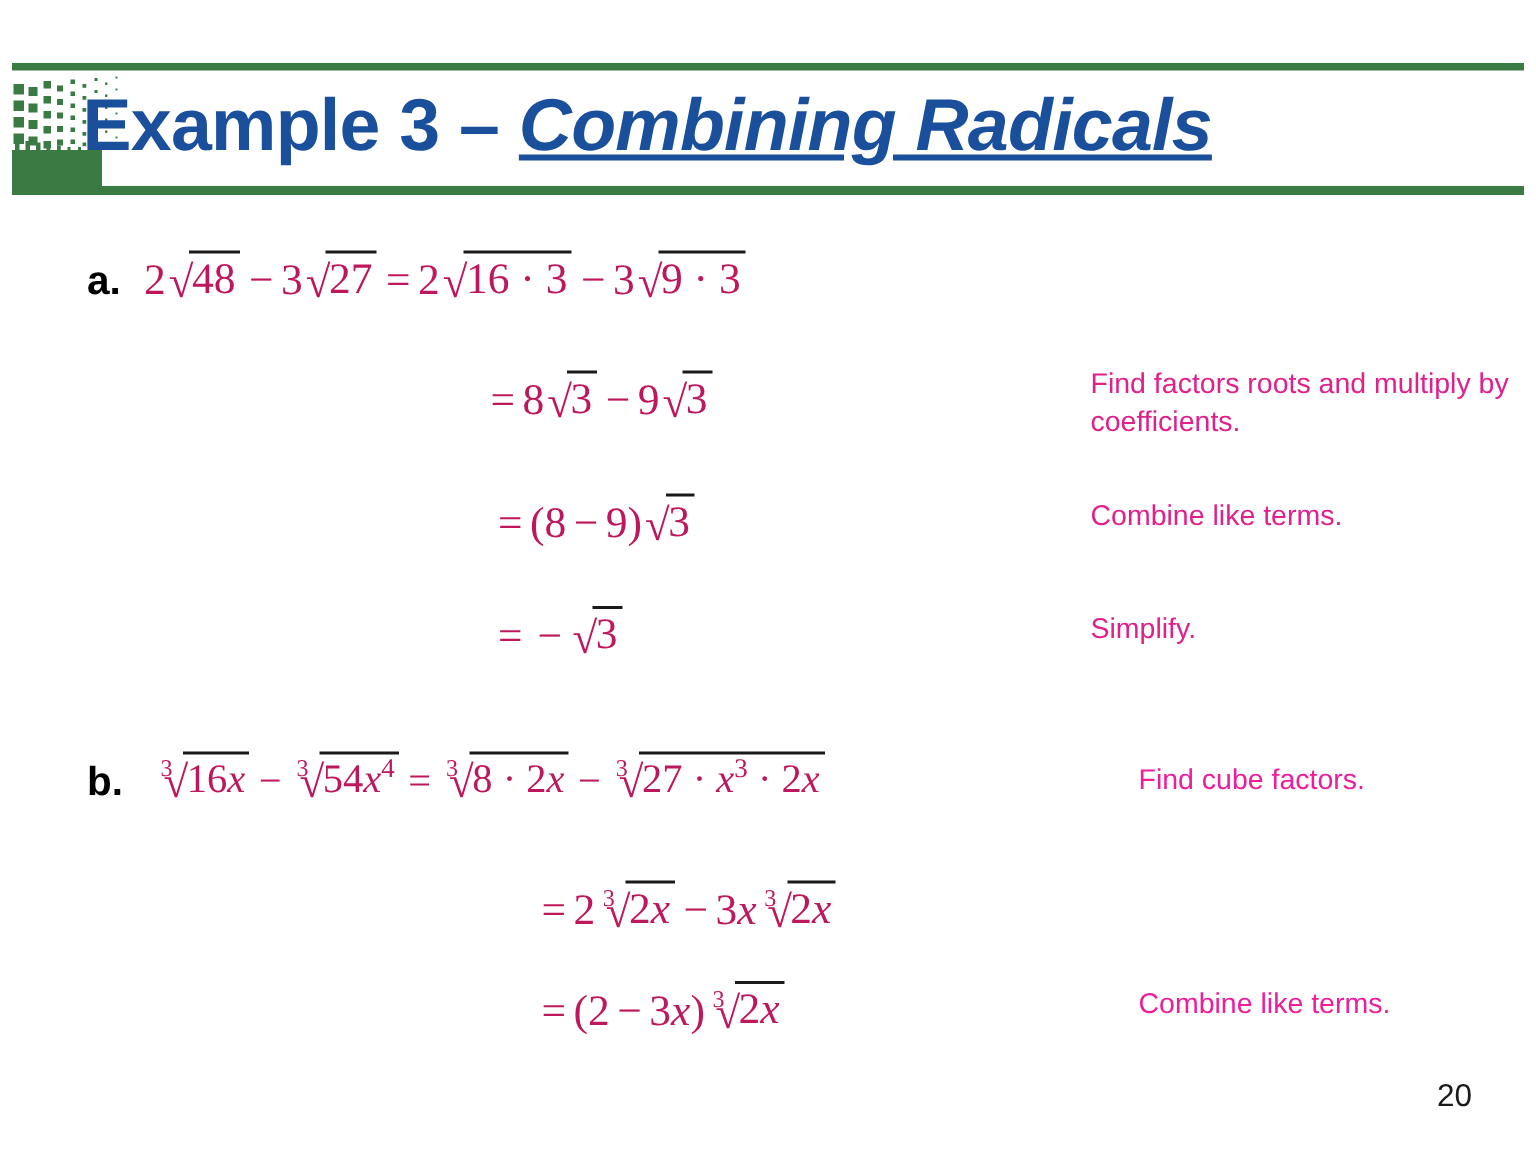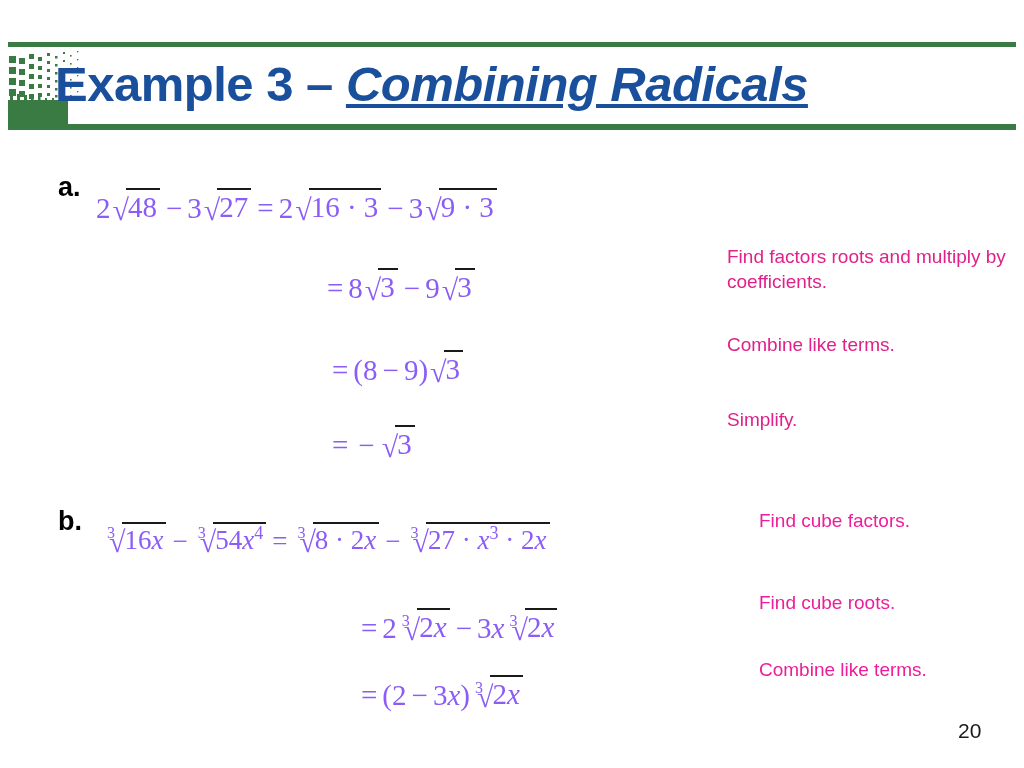--- a/index.html
+++ b/index.html
@@ -86,24 +86,23 @@
     font-weight: bold;
     font-size: 27px;
     color: #000000;
     top: 12px;
   }
 
   .expr {
     position: absolute;
     font-family: "Liberation Serif", serif;
     font-size: 29px;
-    color: #8b5cf6;
+    color: #be185d;
     white-space: nowrap;
     top: 8px;
-    margin-top: 21px;
   }
 
   .note {
     position: absolute;
     font-family: "Liberation Sans", sans-serif;
     font-size: 19px;
     line-height: 25px;
     color: #e0218a;
     white-space: pre-line;
     left: 727px;
@@ -260,21 +259,20 @@
   </div>
 
   <div class="math-row" style="top:362px;">
     <div class="part-label" style="left:58px;">b.</div>
     <div class="expr" style="left:102px; font-size:27px;"><span class="rad"><span class="idx">3</span><span class="sign">√</span><span class="rand">16<span class="it">x</span></span></span><span class="op">−</span><span class="rad"><span class="idx">3</span><span class="sign">√</span><span class="rand">54<span class="it">x</span><span class="sup">4</span></span></span><span class="op">=</span><span class="rad"><span class="idx">3</span><span class="sign">√</span><span class="rand">8 · 2<span class="it">x</span></span></span><span class="op">−</span><span class="rad"><span class="idx">3</span><span class="sign">√</span><span class="rand">27 · <span class="it">x</span><span class="sup">3</span> · 2<span class="it">x</span></span></span></div>
     <div class="note bright" style="top:14px; left:759px;text-align:center;">Find cube factors.</div>
   </div>
 
   <div class="math-row" style="top:448px;">
     <div class="expr" style="left:356px;"><span class="op">=</span>2<span class="rad"><span class="idx">3</span><span class="sign">√</span><span class="rand">2<span class="it">x</span></span></span><span class="op">−</span>3<span class="it">x</span><span class="rad"><span class="idx">3</span><span class="sign">√</span><span class="rand">2<span class="it">x</span></span></span></div>
-    <div class="note bright" style="top:10px; left:759px;">Find cube roots.</div>
   </div>
 
   <div class="math-row" style="top:515px;">
     <div class="expr" style="left:356px;"><span class="op">=</span>(2<span class="op">−</span>3<span class="it">x</span>)<span class="rad"><span class="idx">3</span><span class="sign">√</span><span class="rand">2<span class="it">x</span></span></span></div>
     <div class="note bright" style="top:10px; left:759px;">Combine like terms.</div>
   </div>
 
 </div>
 
 <div id="page-number">20</div>

